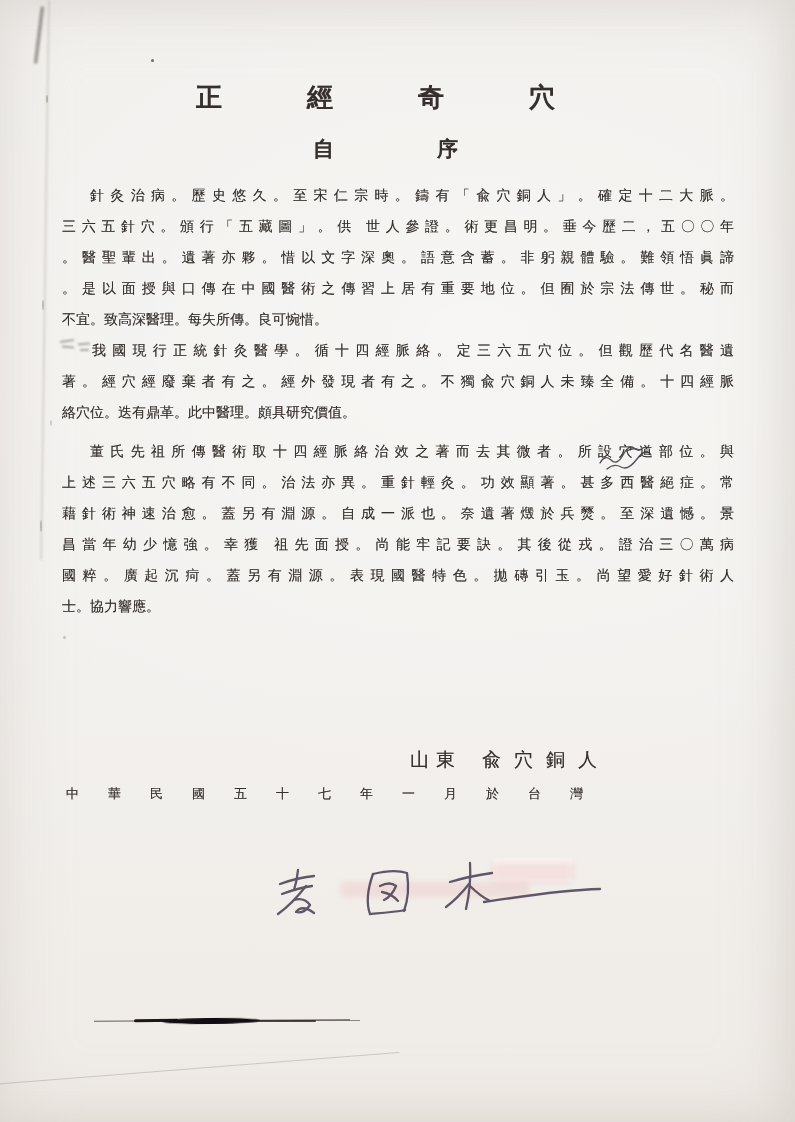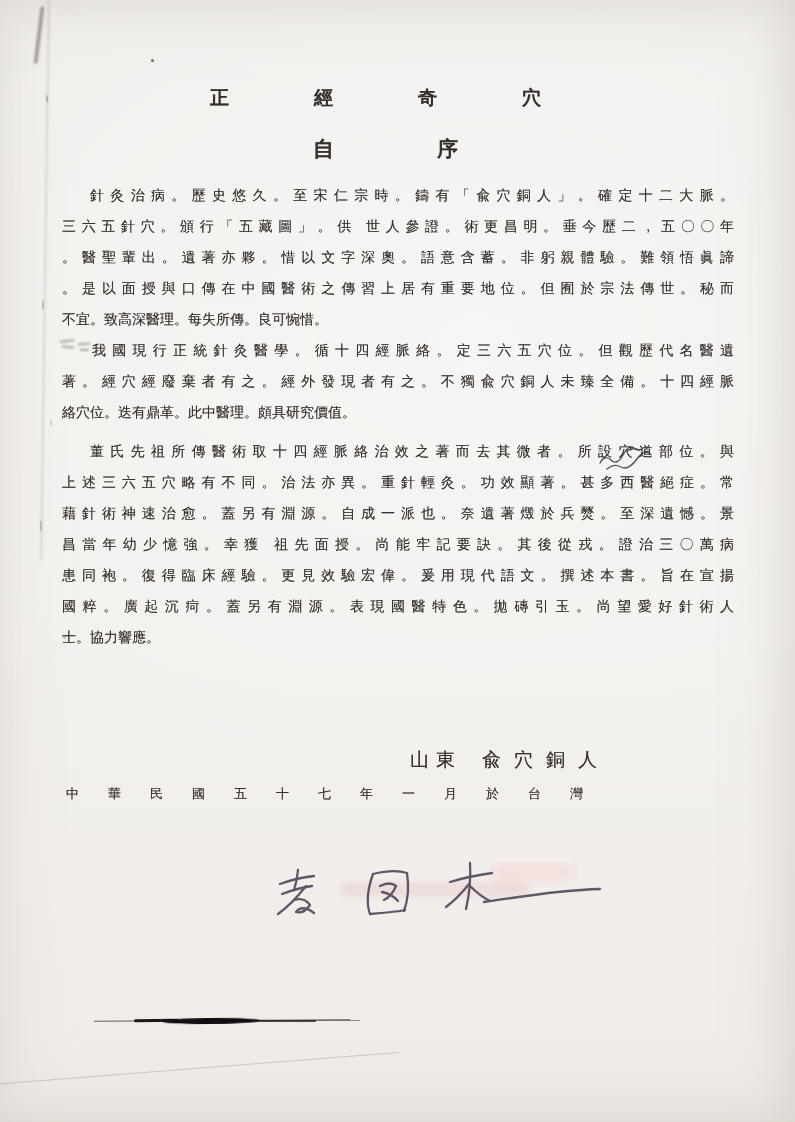--- a/index.html
+++ b/index.html
@@ -14,21 +14,21 @@
       radial-gradient(ellipse 120% 60% at 60% 30%, rgba(255,255,255,0.35), rgba(255,255,255,0) 70%),
       linear-gradient(180deg,#f2f0ed 0%,#f3f1ee 55%,#f1eeea 82%,#efebe6 100%);
     box-shadow: inset 0 0 70px rgba(196,190,182,0.38), inset -12px 0 30px rgba(205,199,192,0.25);
   }
   .ink{ text-shadow:0 0 0.6px rgba(70,60,55,0.55); }
 
   
   .title{
     position:absolute; top:84px; left:0; right:0;
     margin:0; text-align:center; padding-right:44px;
-    font-size:19px; font-weight:bold; line-height:28px;
+    font-size:26px; font-weight:bold; line-height:28px;
   }
   .title span{ letter-spacing:85px; margin-right:-85px; }
   .subtitle{
     position:absolute; top:136px; left:0; right:0;
     display:flex; justify-content:center; column-gap:103px; padding-right:24px;
     font-size:21px; font-weight:bold; line-height:26px;
   }
 
   
   .body{
@@ -133,21 +133,20 @@
     <div class="para">
       <div class="ln just offset30">我國現行正統針灸醫學。循十四經脈絡。定三六五穴位。但觀歷代名醫遺</div>
       <div class="ln just">著。經穴經廢棄者有之。經外發現者有之。不獨兪穴銅人未臻全備。十四經脈</div>
       <div class="ln">絡穴位。迭有鼎革。此中醫理。頗具研究價值。</div>
     </div>
     <div class="para para3">
       <div class="ln just indent">董氏先祖所傳醫術取十四經脈絡治效之著而去其微者。所設穴道部位。與</div>
       <div class="ln just">上述三六五穴略有不同。治法亦異。重針輕灸。功效顯著。甚多西醫絕症。常</div>
       <div class="ln just">藉針術神速治愈。蓋另有淵源。自成一派也。奈遺著燬於兵燹。至深遺憾。景</div>
       <div class="ln just">昌當年幼少憶強。幸獲 祖先面授。尚能牢記要訣。其後從戎。證治三〇萬病</div>
-      <div class="ln just">患同袍。復得臨床經驗。更見效驗宏偉。爰用現代語文。撰述本書。旨在宣揚</div>
       <div class="ln just">國粹。廣起沉疴。蓋另有淵源。表現國醫特色。拋磚引玉。尚望愛好針術人</div>
       <div class="ln">士。協力響應。</div>
     </div>
   </div>
 
   <div class="smudge">
       <i class="a"></i>
       <i class="b"></i>
       <i class="c"></i>
       <i class="d"></i>

